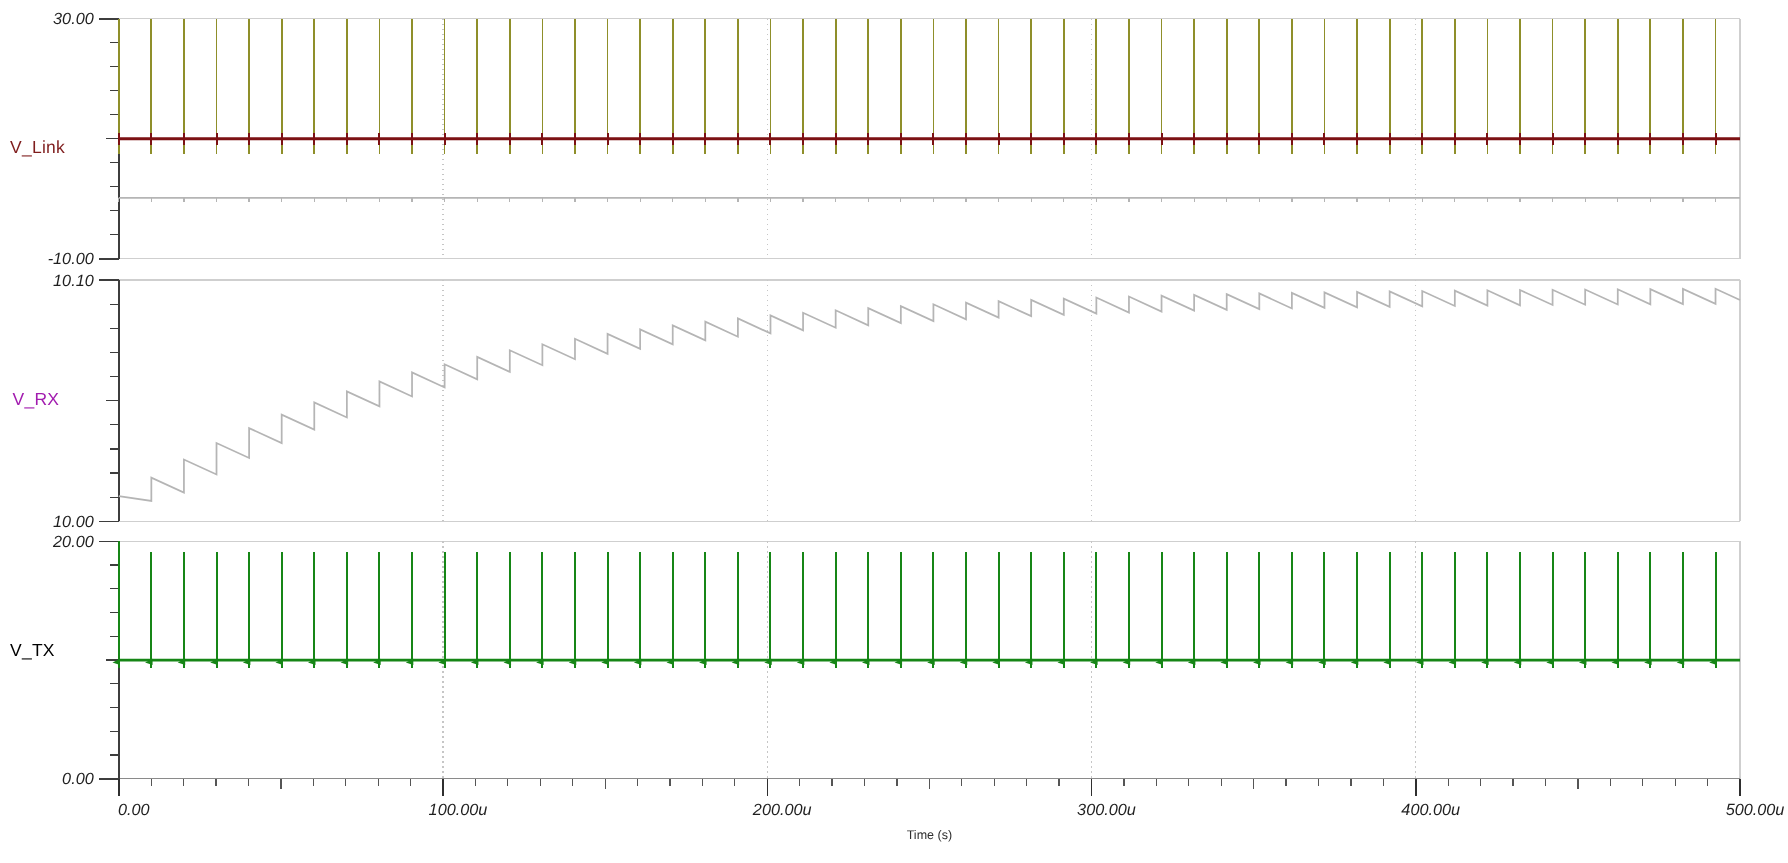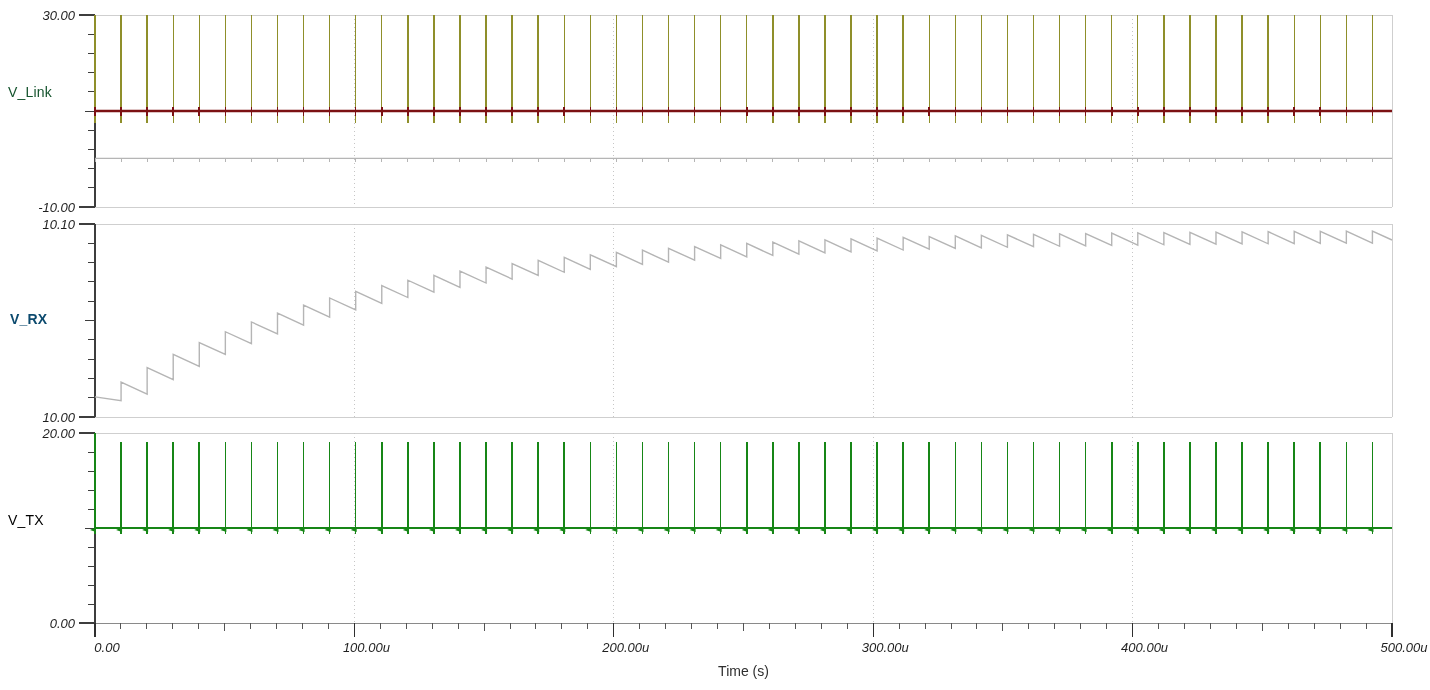--- a/index.html
+++ b/index.html
@@ -7,21 +7,21 @@
     position:relative;width:1430px;height:690px;background:#ffffff;overflow:hidden;
     font-family:"Liberation Sans",sans-serif;
   }
   #wave-svg{position:absolute;left:0;top:0;}
   .trace-label{
     position:absolute;font-size:14px;letter-spacing:.2px;white-space:nowrap;
     font-family:"Liberation Sans",sans-serif;
   }
   #xaxis-title{
     position:absolute;left:95px;width:1297px;top:663px;text-align:center;
-    font-size:14px;color:#2f2f2f;font-family:"Liberation Sans",sans-serif;
+    font-size:10px;color:#2f2f2f;font-family:"Liberation Sans",sans-serif;
   }
   text.ticklabel{
     font-family:"Liberation Sans",sans-serif;font-size:13px;font-style:italic;fill:#1f1f1f;
   }
 </style>
 </head>
 <body>
 
 <div id="viewer">
   <svg id="wave-svg" width="1430" height="690">
@@ -413,18 +413,18 @@
         <text x="625.8000000000001" y="652" text-anchor="middle" class="ticklabel">200.00u</text>
         <line x1="873.1999999999999" y1="623" x2="873.1999999999999" y2="637" stroke="#2f2f2f" stroke-width="1.2" shape-rendering="crispEdges"></line>
         <text x="885.1999999999999" y="652" text-anchor="middle" class="ticklabel">300.00u</text>
         <line x1="1132.6000000000001" y1="623" x2="1132.6000000000001" y2="637" stroke="#2f2f2f" stroke-width="1.2" shape-rendering="crispEdges"></line>
         <text x="1144.6000000000001" y="652" text-anchor="middle" class="ticklabel">400.00u</text>
         <line x1="1392" y1="623" x2="1392" y2="637" stroke="#2f2f2f" stroke-width="1.2" shape-rendering="crispEdges"></line>
         <text x="1404" y="652" text-anchor="middle" class="ticklabel">500.00u</text>
       </g>
     </svg>
 
-  <div class="trace-label" style="left: 8px; top: 84px; color: #14532d;">V_Link</div>
-  <div class="trace-label" style="left: 10px; top: 311px; color: #0c4a6e; font-weight: bold;">V_RX</div>
+  <div class="trace-label" style="left: 8px; top: 109px; color: #7f1d1d;">V_Link</div>
+  <div class="trace-label" style="left: 10px; top: 311px; color: #a21caf;">V_RX</div>
   <div class="trace-label" style="left: 8px; top: 512px; color: #000000;">V_TX</div>
 
   <div id="xaxis-title">Time (s)</div>
 </div>
 
 </body></html>

